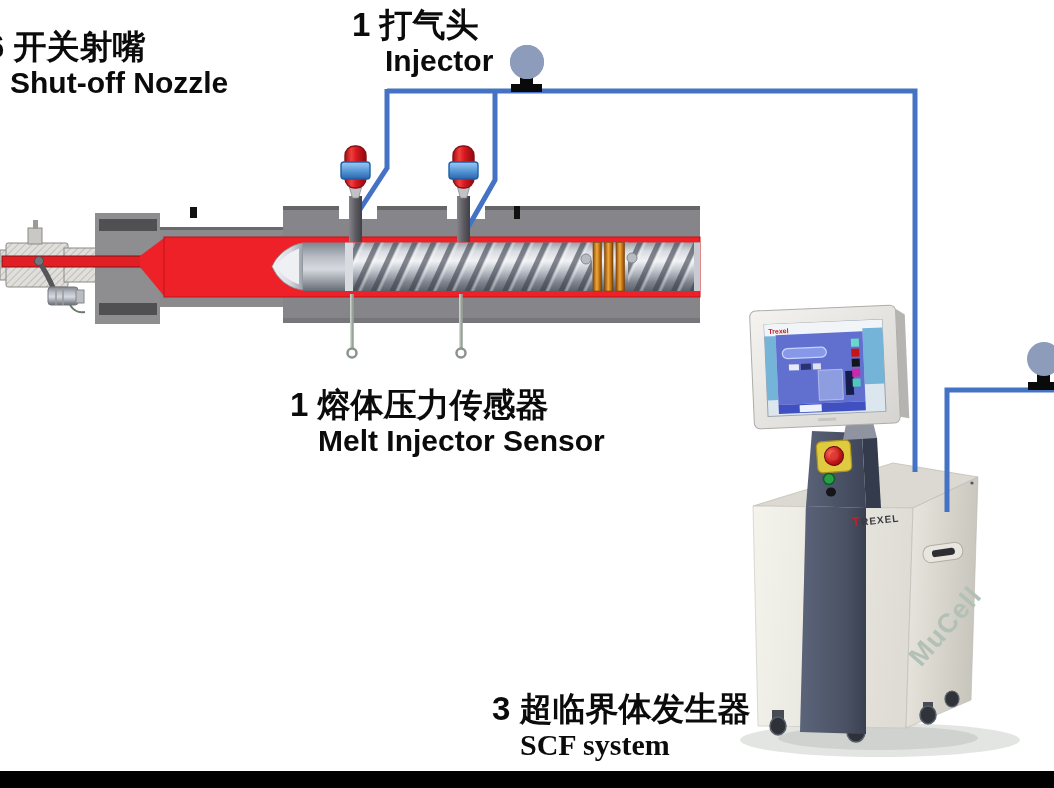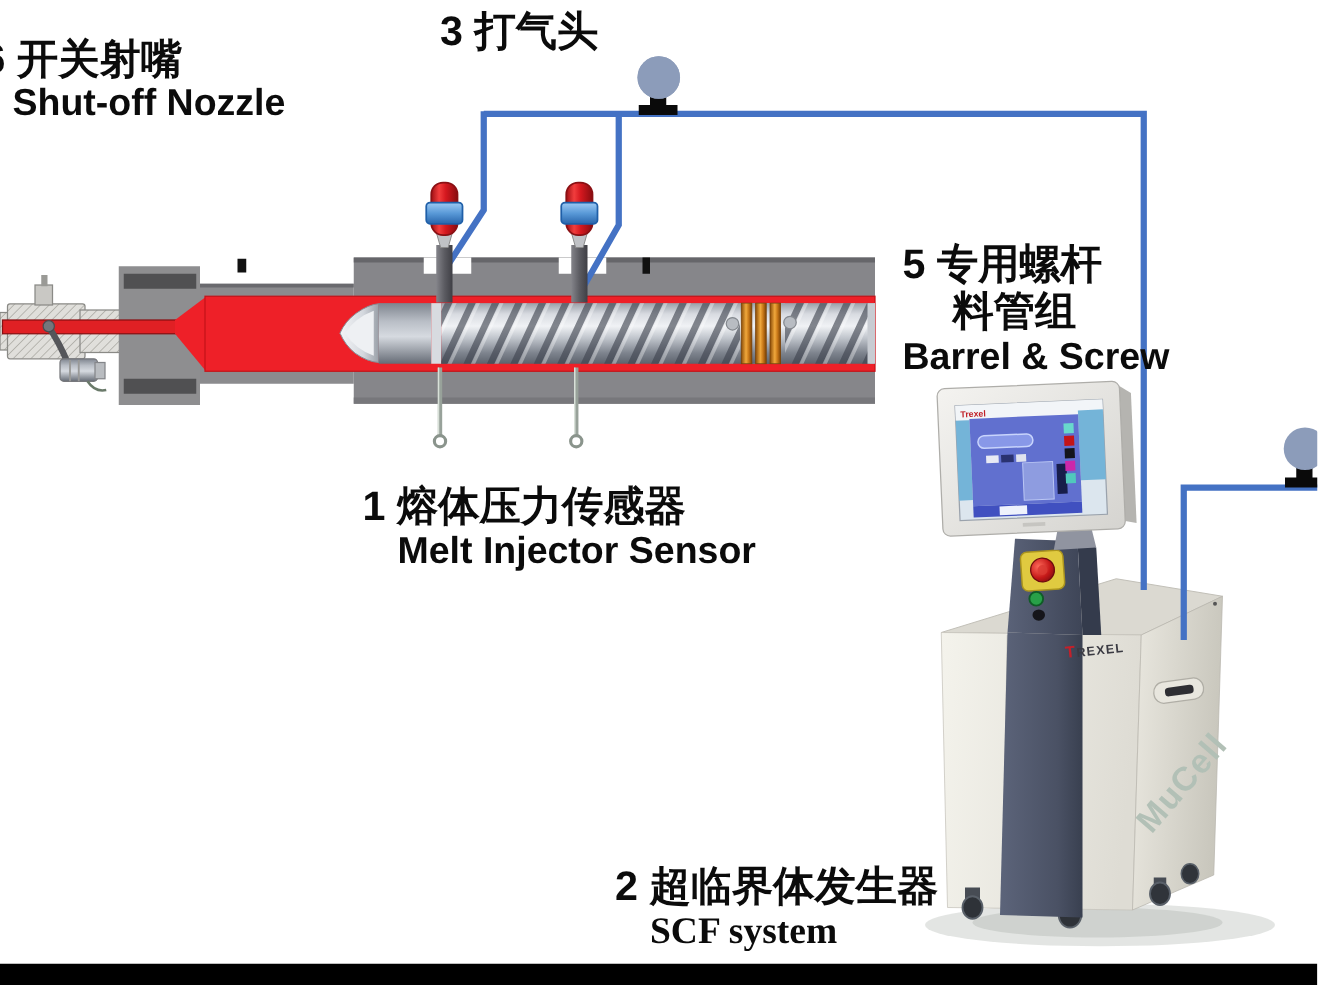--- a/index.html
+++ b/index.html
@@ -266,36 +266,32 @@
     <circle cx="1044" cy="359" r="17" fill="#8c9cba"></circle>
   </g>
 </svg>
 
 <div class="lbl" style="left:-14px;top:28px;">
   <div class="zh">6 开关射嘴</div>
   <div class="en" style="padding-left:24px;">Shut-off Nozzle</div>
 </div>
 
 <div class="lbl" style="left:352px;top:6px;">
-  <div class="zh">3 打气头</div>
-</div>
-
-<div class="lbl" style="left:722px;top:192px;">
-  <div class="zh">5 专用螺杆</div>
-  <div class="zh" style="padding-left:40px;">料管组</div>
-  <div class="en">Barrel &amp; Screw</div>
-</div>
+  <div class="zh">1 打气头</div>
+  <div class="en" style="padding-left:33px;">Injector</div>
+</div>
+
 
 <div class="lbl" style="left:290px;top:386px;">
   <div class="zh">1 熔体压力传感器</div>
   <div class="en" style="padding-left:28px;">Melt Injector Sensor</div>
 </div>
 
 <div class="lbl" style="left:492px;top:690px;">
-  <div class="zh">2 超临界体发生器</div>
+  <div class="zh">3 超临界体发生器</div>
   <div class="en" style="padding-left:28px;font-family:Liberation Serif, serif;">SCF system</div>
 </div>
 
 <div class="trexel-logo"><span class="t-red">T</span><span>REXEL</span></div>
 <div class="mucell-text">MuCell</div>
 
 <div class="bottom-bar"></div>
 
 </div>
 

